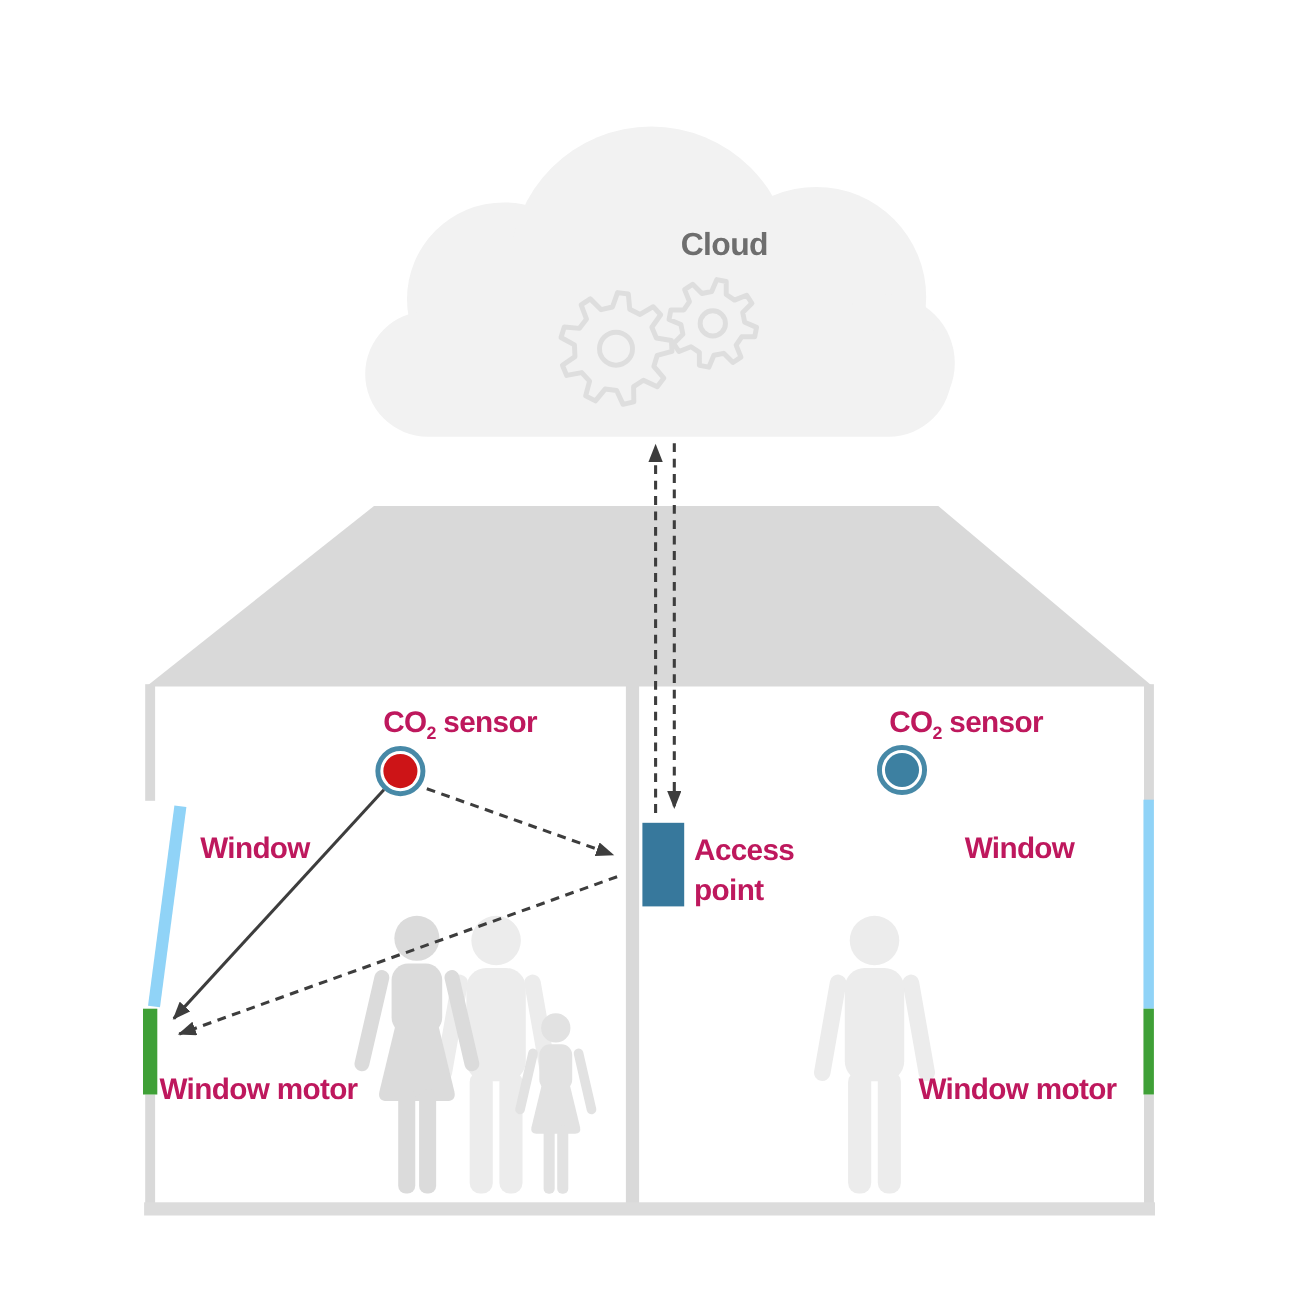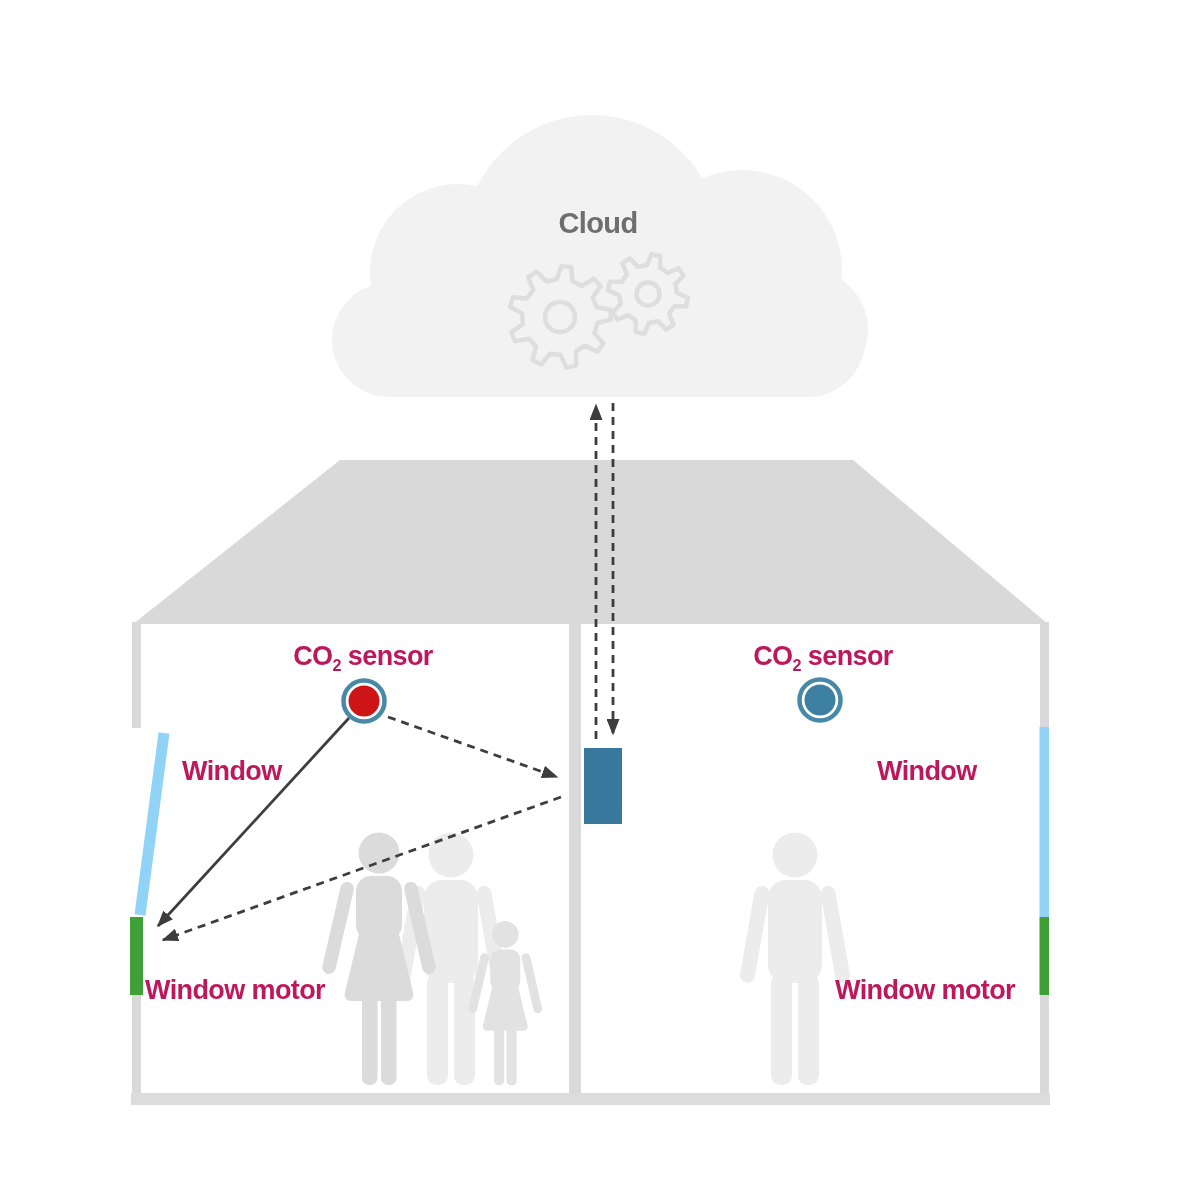--- a/index.html
+++ b/index.html
@@ -2,21 +2,21 @@
 <html><head>
 <meta charset="utf-8">
 <style>
   html,body{margin:0;padding:0;background:#ffffff;}
   .stage{position:relative;width:1181px;height:1181px;background:#ffffff;overflow:hidden;
          font-family:"Liberation Sans",sans-serif;}
   .stage svg{position:absolute;left:0;top:0;}
   .lbl{position:absolute;font-weight:bold;font-size:27px;color:#be185d;
        letter-spacing:-0.6px;white-space:nowrap;line-height:1.1;}
   .lbl sub{font-size:0.6em;line-height:0;}
-  .lbl.center{text-align:center;}
+  .lbl.center{text-align:right;}
   .cloud-lbl{font-size:29px;color:#6e6e6e;}
   .ap-lbl{line-height:36px;}
 </style>
 </head>
 <body>
 
 <div class="stage">
 
 <svg width="1181" height="1181" viewBox="0 0 1181 1181">
   <defs>
@@ -105,13 +105,17 @@
   <div class="lbl center" style="left:698px;top:642px;width:250px;"><span>CO</span><sub>2</sub><span> sensor</span></div>
 
   <div class="lbl" style="left:182px;top:757px;">Window</div>
 
   <div class="lbl" style="left:877px;top:757px;">Window</div>
 
   <div class="lbl" style="left:145px;top:976px;">Window motor</div>
 
   <div class="lbl" style="left:835px;top:976px;">Window motor</div>
 
+  <div class="lbl ap-lbl" style="left:631px;top:755px;">
+      <div>Access</div>
+      <div>point</div>
+    </div>
 </div>
 
 </body></html>

